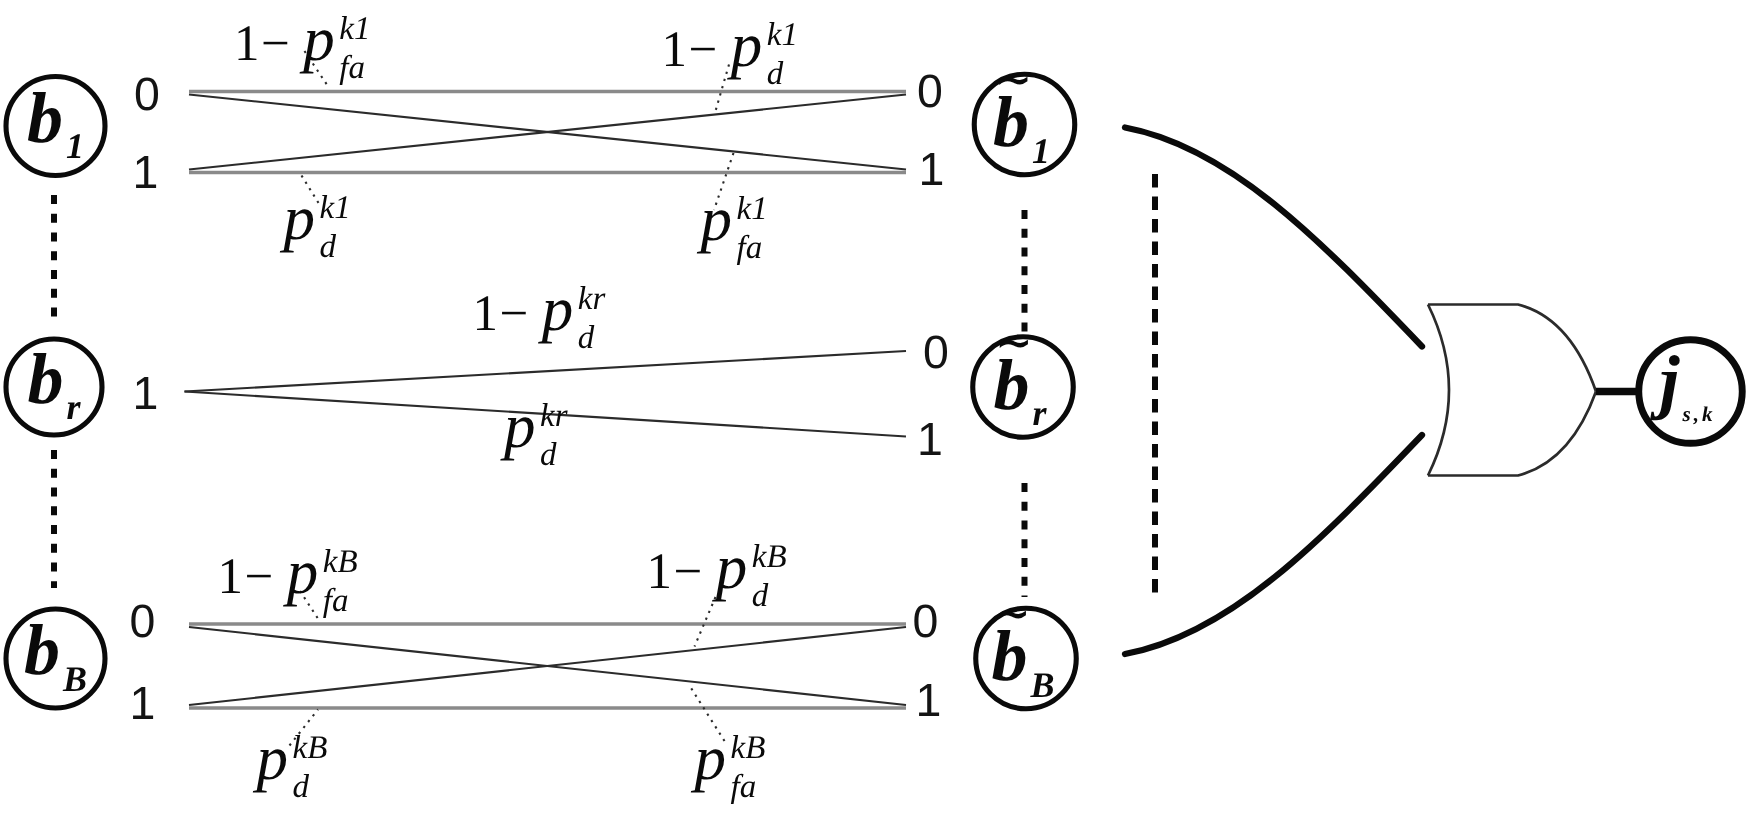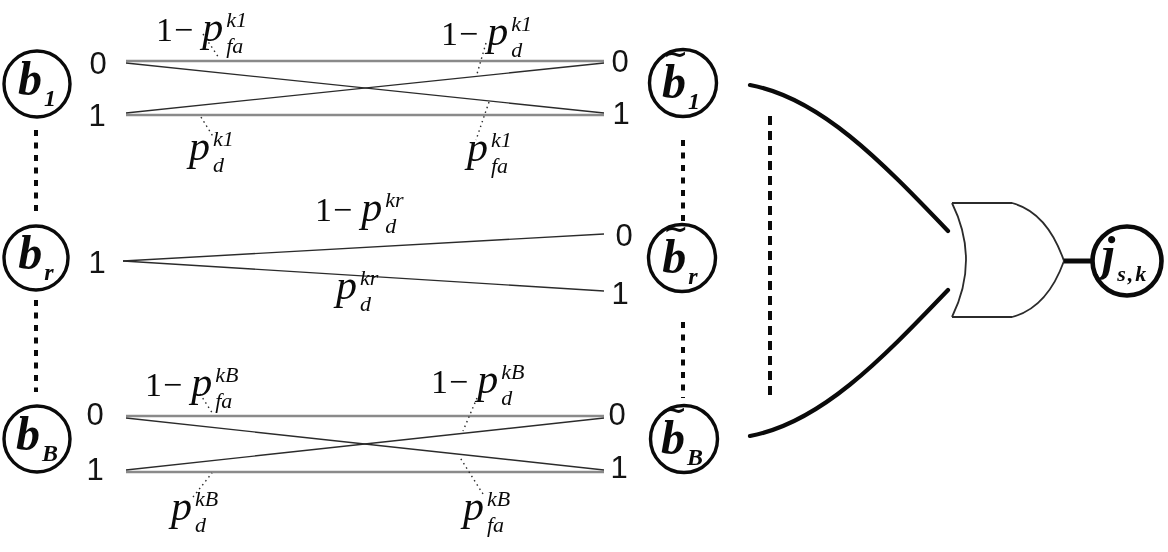--- a/index.html
+++ b/index.html
@@ -29,21 +29,21 @@
   }
 
   
   .node{
     position:absolute;transform:translate(-50%,-52%);
     font-style:italic;font-size:48px;line-height:1;white-space:nowrap;font-weight:bold;
   }
   .nwrap{position:relative;display:inline-block;}
   .ntilde{position:absolute;top:-19px;left:1px;font-size:30px;font-style:normal;line-height:1;}
   .nsub{font-size:24px;margin-left:2px;vertical-align:-11px;}
-  .node-j .nsub{font-size:22px;letter-spacing:2px;}
+  .node-j .nsub{font-size:14px;letter-spacing:2px;}
 
   
   .plabel{position:absolute;line-height:1;font-size:34px;white-space:nowrap;}
   .pfx{font-style:normal;margin-right:8px;letter-spacing:1px;}
   .pbase{font-style:italic;font-size:42px;}
   .stack{
     display:inline-block;font-size:22px;font-style:italic;line-height:21px;
     vertical-align:-12px;margin-left:3px;text-align:left;
   }
   .ssup,.ssub{display:block;}

